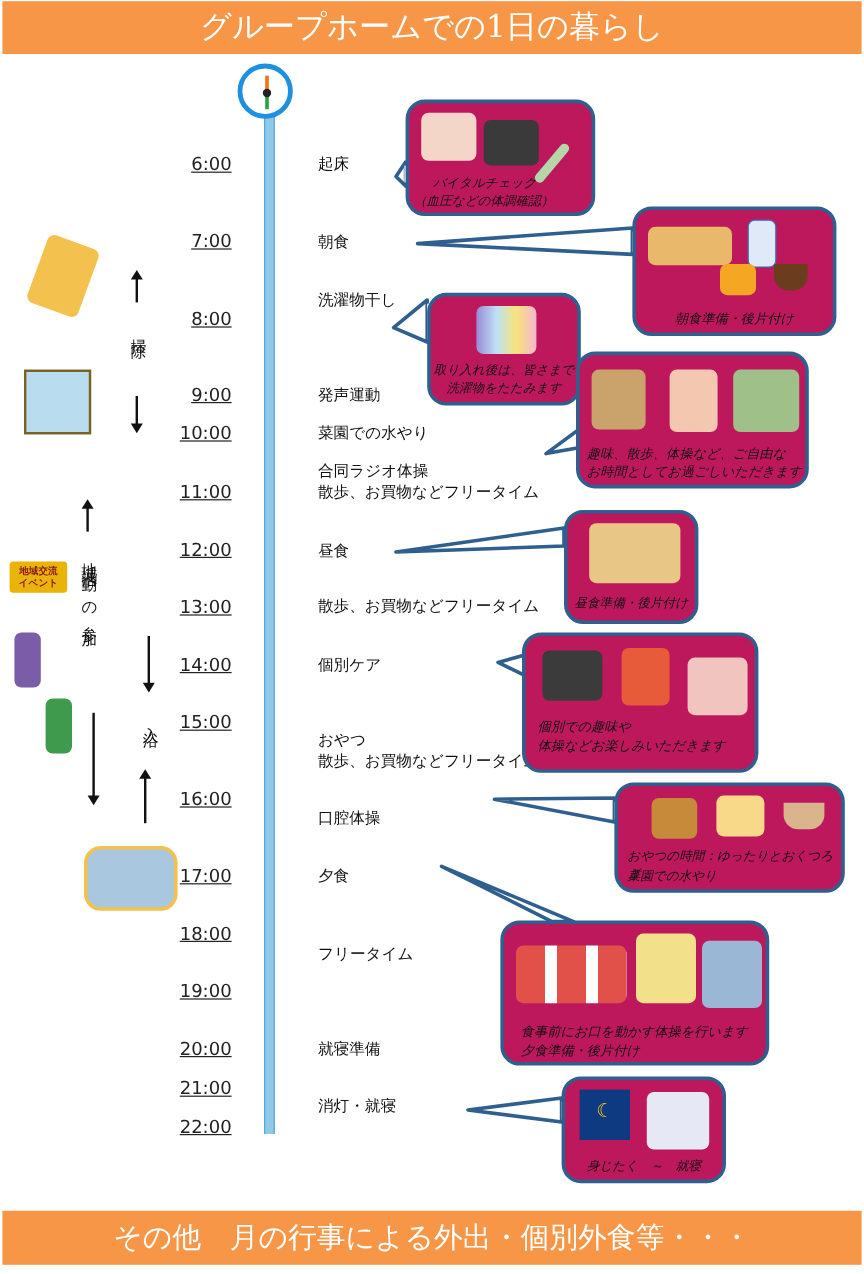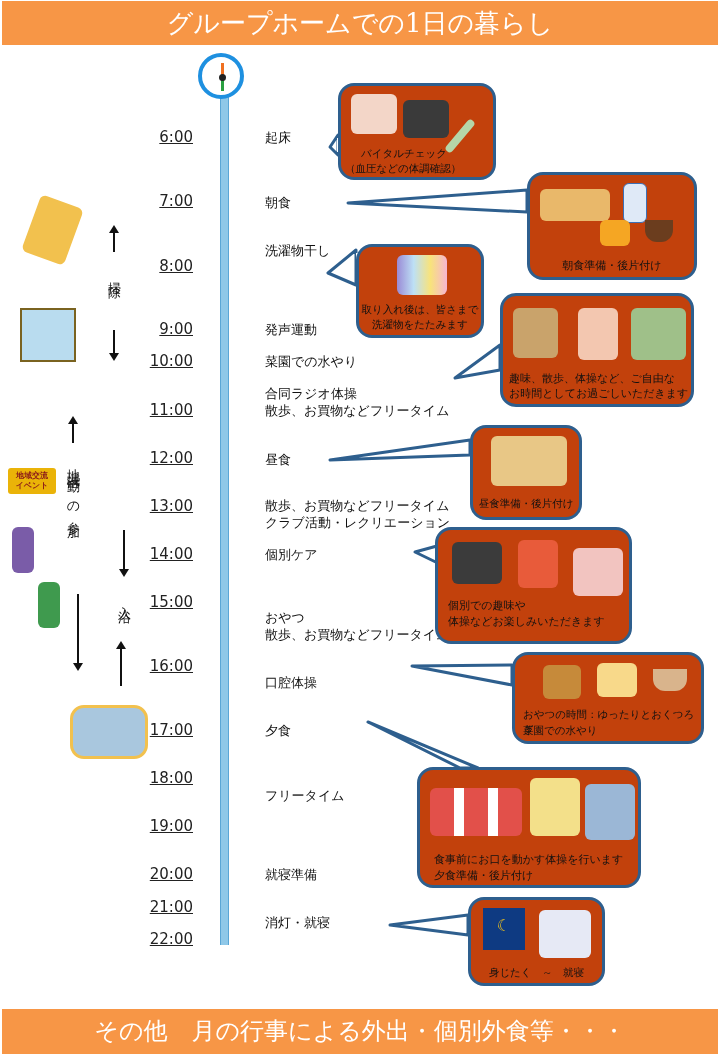--- a/index.html
+++ b/index.html
@@ -12,21 +12,21 @@
   .timeline { position:absolute; left:220px; top:95px; width:7px; height:850px;
               background:#8fc8e8; border-left:1px solid #5aa6d6; border-right:1px solid #5aa6d6; }
   .clock { position:absolute; left:198px; top:53px; width:46px; height:46px; border-radius:50%;
            border:4px solid #1e90e0; background:#fff; box-sizing:border-box; }
   .clock .hand-h { position:absolute; left:19px; top:6px; width:3px; height:14px; background:#f07020; }
   .clock .hand-m { position:absolute; left:19px; top:20px; width:3px; height:14px; background:#2aa040; }
   .clock .center { position:absolute; left:17px; top:17px; width:7px; height:7px; border-radius:50%; background:#222; }
   .time { position:absolute; left:145px; width:48px; text-align:right; font-size:15px;
           text-decoration:underline; color:#222; font-family:"DejaVu Sans","Liberation Sans",sans-serif; }
   .activity { position:absolute; left:265px; font-size:13px; line-height:17px; color:#111; white-space:nowrap; }
-  .bubble { position:absolute; border:3px solid #2e5f8e; border-radius:16px; background:#c2410c; box-sizing:border-box; }
+  .bubble { position:absolute; border:3px solid #2e5f8e; border-radius:16px; background:#be185d; box-sizing:border-box;font-style:italic; }
   .bubble .cap { position:absolute; left:0; right:0; text-align:center; font-size:11px; line-height:15px; color:#111; }
   .bubble .cap.left { text-align:left; padding-left:20px; }
   .pic { position:absolute; border-radius:6px; }
   .side-label { position:absolute; font-size:13px; color:#111; writing-mode:vertical-rl; letter-spacing:4px; }
   .arrow { position:absolute; width:2px; background:#111; }
   .arrow.up::before, .arrow.down::after { content:""; position:absolute; left:-4px; border-left:5px solid transparent; border-right:5px solid transparent; }
   .arrow.up::before { top:-7px; border-bottom:8px solid #111; }
   .arrow.down::after { bottom:-7px; border-top:8px solid #111; }
   svg.tails { position:absolute; left:0; top:0; width:720px; height:1062px; pointer-events:none; }
   .badge { position:absolute; background:#eab308; color:#8b1a1a; font-size:8px; font-weight:bold; text-align:center; line-height:10px; padding:3px 2px; border-radius:3px; }
@@ -91,21 +91,20 @@
 <div class="activity" style="top:242px">洗濯物干し</div>
 <div class="activity" style="top:321px">発声運動</div>
 <div class="activity" style="top:353px">菜園での水やり</div>
 <div class="activity" style="top:385px">
   <div>合同ラジオ体操</div>
   <div>散歩、お買物などフリータイム</div>
 </div>
 <div class="activity" style="top:451px">昼食</div>
 <div class="activity" style="top:497px">
   <div>散歩、お買物などフリータイム</div>
-  <div>クラブ活動・レクリエーション</div>
 </div>
 <div class="activity" style="top:546px">個別ケア</div>
 <div class="activity" style="top:609px">
   <div>おやつ</div>
   <div>散歩、お買物などフリータイム</div>
 </div>
 <div class="activity" style="top:674px">口腔体操</div>
 <div class="activity" style="top:722px">夕食</div>
 <div class="activity" style="top:787px">フリータイム</div>
 <div class="activity" style="top:866px">就寝準備</div>
@@ -126,21 +125,21 @@
   <div class="pic" style="left:115px;top:45px;width:28px;height:22px;background:#6b3d1e;border-radius:0 0 12px 12px"></div>
   <div class="cap" style="top:83px">朝食準備・後片付け</div>
 </div>
 
 <div class="bubble" style="left:356px;top:244px;width:128px;height:94px">
   <div class="pic" style="left:38px;top:8px;width:50px;height:40px;background:linear-gradient(90deg,#9a8ad6,#bde0f5,#f8e37b,#f6b6d1)"></div>
   <div class="cap" style="top:55px;font-size:10.5px">取り入れ後は、皆さまで</div>
   <div class="cap" style="top:70px;font-size:10.5px">洗濯物をたたみます</div>
 </div>
 
-<div class="bubble" style="left:500px;top:293px;width:194px;height:114px">
+<div class="bubble" style="left:480px;top:293px;width:194px;height:114px">
   <div class="pic" style="left:10px;top:12px;width:45px;height:50px;background:#c9a36b"></div>
   <div class="pic" style="left:75px;top:12px;width:40px;height:52px;background:#f3c7b0"></div>
   <div class="pic" style="left:128px;top:12px;width:55px;height:52px;background:#9fc089"></div>
   <div class="cap left" style="top:75px;padding-left:6px">趣味、散歩、体操など、ご自由な</div>
   <div class="cap left" style="top:90px;padding-left:6px">お時間としてお過ごしいただきます</div>
 </div>
 
 <div class="bubble" style="left:470px;top:425px;width:112px;height:95px">
   <div class="pic" style="left:18px;top:8px;width:76px;height:50px;background:#e8c786"></div>
   <div class="cap" style="top:68px;font-size:10.5px">昼食準備・後片付け</div>

